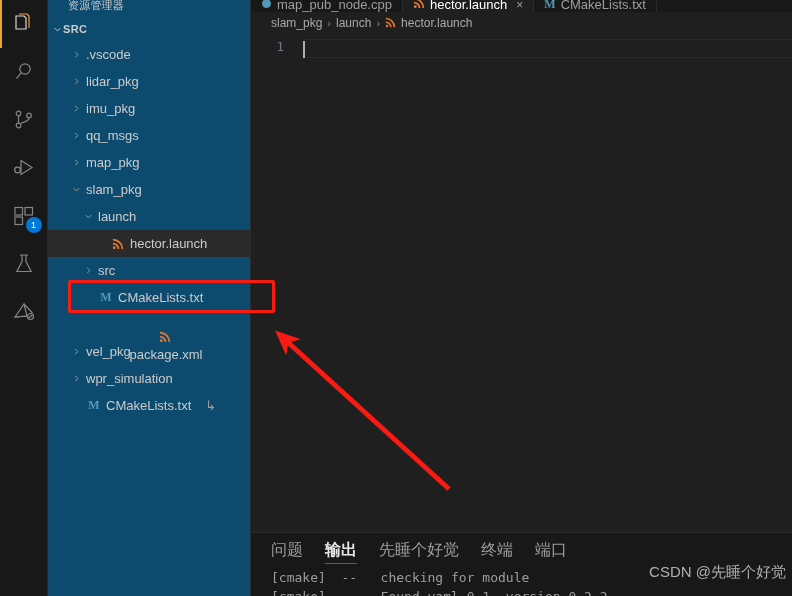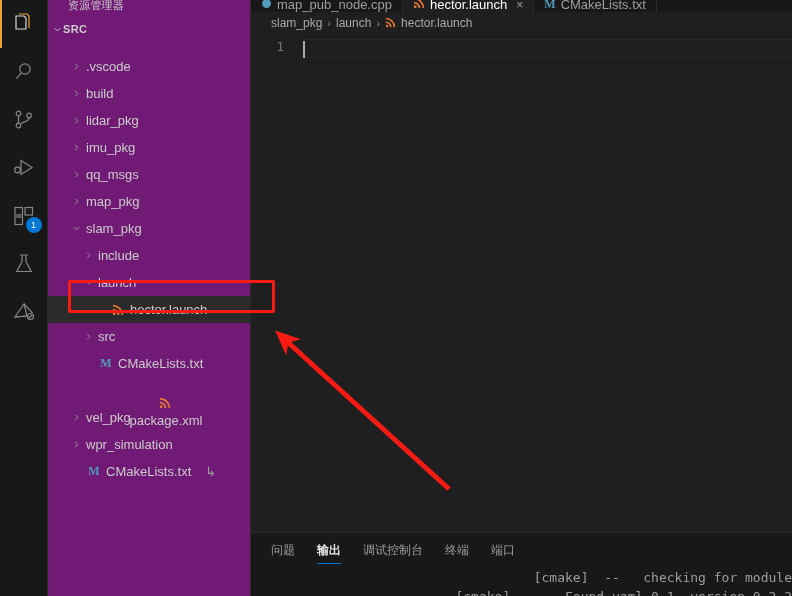--- a/index.html
+++ b/index.html
@@ -36,37 +36,37 @@
     min-width: 16px; height: 16px; border-radius: 8px;
     background: #0078d4; color: #fff;
     font-size: 9px; line-height: 16px; text-align: center;
     font-family: "Liberation Sans", sans-serif;
     padding: 0 4px;
   }
 
   
   .sidebar {
     width: 203px; flex: 0 0 203px; height: 596px;
-    background: #701a75;
+    background: #0c4a6e;
     border-right: 1px solid #2b2b2b;
     position: relative;
     overflow: hidden;
   }
   .sidebar-title {
     height: 12px; color: #cccccc; font-size: 11px;
     padding-left: 20px; overflow: hidden;
     line-height: 11px; letter-spacing: .2px;
   }
   .section-header {
     height: 22px; display: flex; align-items: center;
     color: #cccccc; font-size: 11px; font-weight: bold;
     padding-left: 4px; letter-spacing: .3px;
     margin-top: 6px;
   }
-  .tree { margin-top: 13px; }
+  .tree { margin-top: 1px; }
   .tree-row {
     height: 27px; display: flex; align-items: center;
     color: #cccccc; font-size: 13px; white-space: nowrap;
     position: relative;
   }
   .tree-row.selected { background: #2a2a2a; }
   .tree-row .chev {
     width: 16px; flex: 0 0 16px; display: flex;
     align-items: center; justify-content: center;
     color: #9d9d9d; font-size: 11px;
@@ -138,36 +138,36 @@
   
   .panel {
     height: 64px; flex: 0 0 64px; background: #181818;
     border-top: 1px solid #2b2b2b; display: flex; flex-direction: column;
   }
   .panel-tabs {
     height: 35px; display: flex; align-items: center;
     gap: 22px; padding-left: 20px; flex: 0 0 35px;
   }
   .panel-tab {
-    font-size: 12px; color: #9d9d9d; height: 35px;
+    font-size: 16px; color: #9d9d9d; height: 35px;
     display: flex; align-items: center; position: relative;
     white-space: nowrap;
   }
   .panel-tab.active { color: #e7e7e7; font-weight: bold; }
   .panel-tab.active::after {
     content: ""; position: absolute; left: 0; right: 0; bottom: 4px;
     height: 1px; background: #0078d4;
   }
   .panel-body {
     flex: 1 1 auto; padding-left: 20px; overflow: hidden;
     font-family: "DejaVu Sans Mono", monospace;
     font-size: 13px; color: #9d9d9d; line-height: 19px;
     position: relative;
   }
-  .panel-body .log-line { white-space: pre; text-align: right; }
+  .panel-body .log-line { white-space: pre; }
 
   
   .overlay { position: absolute; left: 0; top: 0; width: 792px; height: 596px; pointer-events: none; }
   .redbox {
     position: absolute; left: 68px; top: 280px;
     width: 207px; height: 33px;
     border: 3px solid #f81b13; border-radius: 2px;
   }
   .watermark {
     position: absolute; right: 6px; top: 563px;
@@ -276,28 +276,20 @@
             </svg>
           </span>
           <span class="tree-label">.vscode</span>
         </div>
         <div class="tree-row" style="padding-left: 20px;">
           <span class="chev">
             <svg width="11" height="11" viewBox="0 0 16 16" fill="none" stroke="#9d9d9d" stroke-width="1.4">
               <path d="M6 4 l4 4 l-4 4"></path>
             </svg>
           </span>
-          <span class="tree-label">build</span>
-        </div>
-        <div class="tree-row" style="padding-left: 20px;">
-          <span class="chev">
-            <svg width="11" height="11" viewBox="0 0 16 16" fill="none" stroke="#9d9d9d" stroke-width="1.4">
-              <path d="M6 4 l4 4 l-4 4"></path>
-            </svg>
-          </span>
           <span class="tree-label">lidar_pkg</span>
         </div>
         <div class="tree-row" style="padding-left: 20px;">
           <span class="chev">
             <svg width="11" height="11" viewBox="0 0 16 16" fill="none" stroke="#9d9d9d" stroke-width="1.4">
               <path d="M6 4 l4 4 l-4 4"></path>
             </svg>
           </span>
           <span class="tree-label">imu_pkg</span>
         </div>
@@ -317,28 +309,20 @@
           </span>
           <span class="tree-label">map_pkg</span>
         </div>
         <div class="tree-row" style="padding-left: 20px;">
           <span class="chev">
             <svg width="11" height="11" viewBox="0 0 16 16" fill="none" stroke="#9d9d9d" stroke-width="1.4">
               <path d="M4 6 l4 4 l4 -4"></path>
             </svg>
           </span>
           <span class="tree-label">slam_pkg</span>
-        </div>
-        <div class="tree-row" style="padding-left: 32px;">
-          <span class="chev">
-            <svg width="11" height="11" viewBox="0 0 16 16" fill="none" stroke="#9d9d9d" stroke-width="1.4">
-              <path d="M6 4 l4 4 l-4 4"></path>
-            </svg>
-          </span>
-          <span class="tree-label">include</span>
         </div>
         <div class="tree-row" style="padding-left: 32px;">
           <span class="chev">
             <svg width="11" height="11" viewBox="0 0 16 16" fill="none" stroke="#9d9d9d" stroke-width="1.4">
               <path d="M4 6 l4 4 l4 -4"></path>
             </svg>
           </span>
           <span class="tree-label">launch</span>
         </div>
         <div class="tree-row selected" style="padding-left: 44px;">
@@ -449,36 +433,37 @@
           <span class="caret"></span>
           <span></span>
         </div>
       </div>
     </div>
 
     <div class="panel">
       <div class="panel-tabs" id="panel-tabs">
           <div class="panel-tab">问题</div>
           <div class="panel-tab active">输出</div>
-          <div class="panel-tab">调试控制台</div>
+          <div class="panel-tab">先睡个好觉</div>
           <div class="panel-tab">终端</div>
           <div class="panel-tab">端口</div>
         </div>
       <div class="panel-body">
         <div class="log-line">[cmake]  --   checking for module</div>
         <div class="log-line">[cmake] --    Found yaml-0.1, version 0.2.2</div>
       </div>
     </div>
   </div>
 
   <div class="overlay">
     <div class="redbox"></div>
     <svg width="792" height="596" style="position:absolute;left:0;top:0">
       <defs>
         <marker id="ahead" markerWidth="5" markerHeight="5" refX="3.4" refY="2.5" orient="auto">
           <path d="M0,0.3 L5,2.5 L0,4.7 L1.4,2.5 Z" fill="#f81b13"></path>
         </marker>
       </defs>
       <line x1="449" y1="489" x2="281" y2="336" stroke="#f81b13" stroke-width="5" marker-end="url(#ahead)"></line>
     </svg>
+    <div class="watermark">CSDN @先睡个好觉</div>
   </div>
 
 </div>
 
 </body></html>

